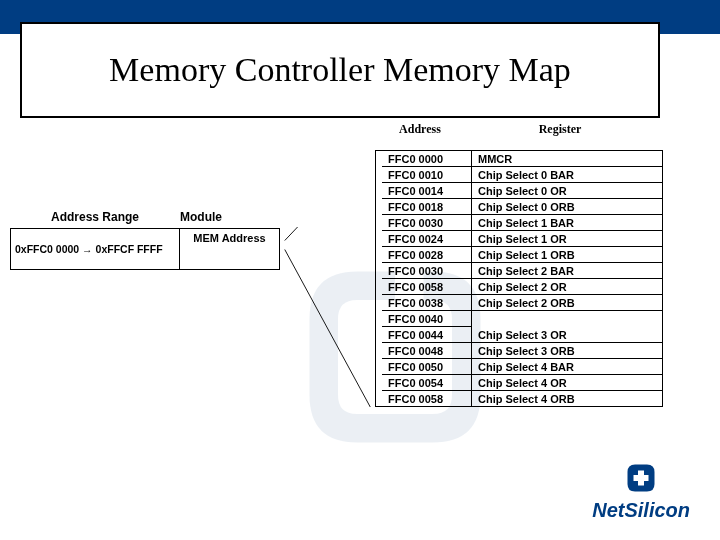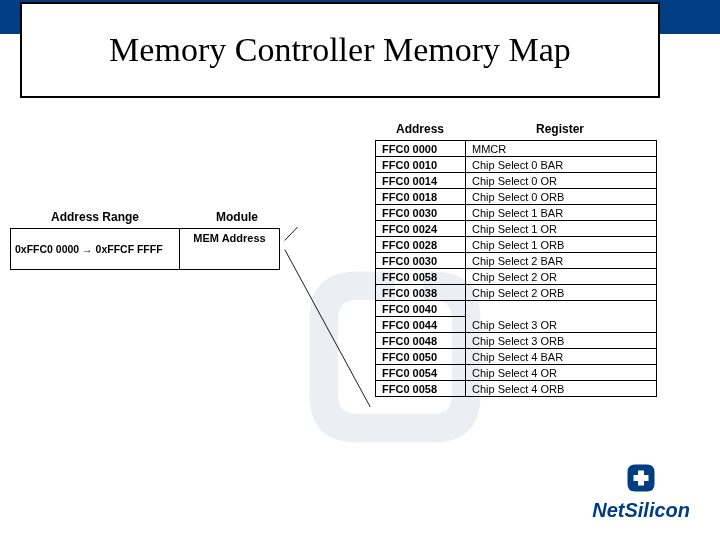--- a/index.html
+++ b/index.html
@@ -11,21 +11,21 @@
     position: relative;
     overflow: hidden;
   }
   .top-band {
     width: 100%;
     height: 34px;
     background: #003d82;
   }
   .title-box {
     position: absolute;
-    top: 2px;
+    top: 22px;
     left: 20px;
     width: 640px;
     height: 96px;
     background: #fff;
     border: 2px solid #000;
     display: flex;
     align-items: center;
     justify-content: center;
     text-align: center;
     font-size: 34px;
@@ -39,21 +39,20 @@
     height: 380px;
   }
   .left-block {
     position: absolute;
     top: 88px;
     left: 10px;
   }
   .left-headers {
     display: flex;
     margin-bottom: 4px;
-    gap: 36px;
   }
   .lh-range {
     width: 170px;
     font-size: 12px;
     font-weight: bold;
     text-align: center;
   }
   .lh-module {
     width: 100px;
     font-size: 12px;
@@ -81,53 +80,55 @@
     padding: 3px 4px;
     text-align: center;
   }
   .right-block {
     position: absolute;
     top: 0;
     left: 375px;
   }
   .right-headers {
     display: flex;
-    margin-bottom: 4px;
+    margin-bottom: 13px;
+    font-family: Liberation Serif, serif;
   }
   .rh-addr {
     width: 90px;
     font-size: 12px;
     font-weight: bold;
     text-align: center;
   }
   .rh-reg {
     width: 190px;
     font-size: 12px;
     font-weight: bold;
     text-align: center;
   }
   .right-table {
     border: 1.5px solid #000;
+    padding-left: 6px;
   }
   .right-row {
     display: flex;
   }
   .cell-addr {
     width: 90px;
     border-right: 1.5px solid #000;
     border-bottom: 1px solid #000;
     font-size: 11px;
     font-weight: bold;
     padding: 1.5px 6px;
   }
   .cell-reg {
     width: 190px;
     border-bottom: 1px solid #000;
     font-size: 11px;
-    font-weight: normal;
+    font-weight: bold;
     padding: 1.5px 6px;
   }
   .right-row:last-child .cell-addr,
   .right-row:last-child .cell-reg {
     border-bottom: none;
   }
   .connector {
     position: absolute;
     top: 105px;
     left: 280px;

